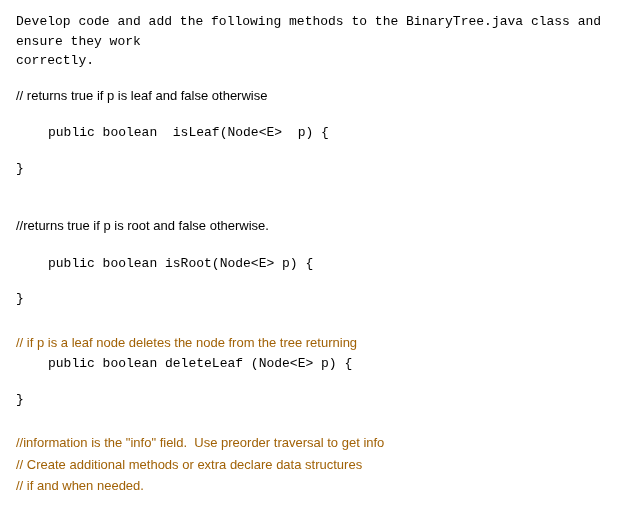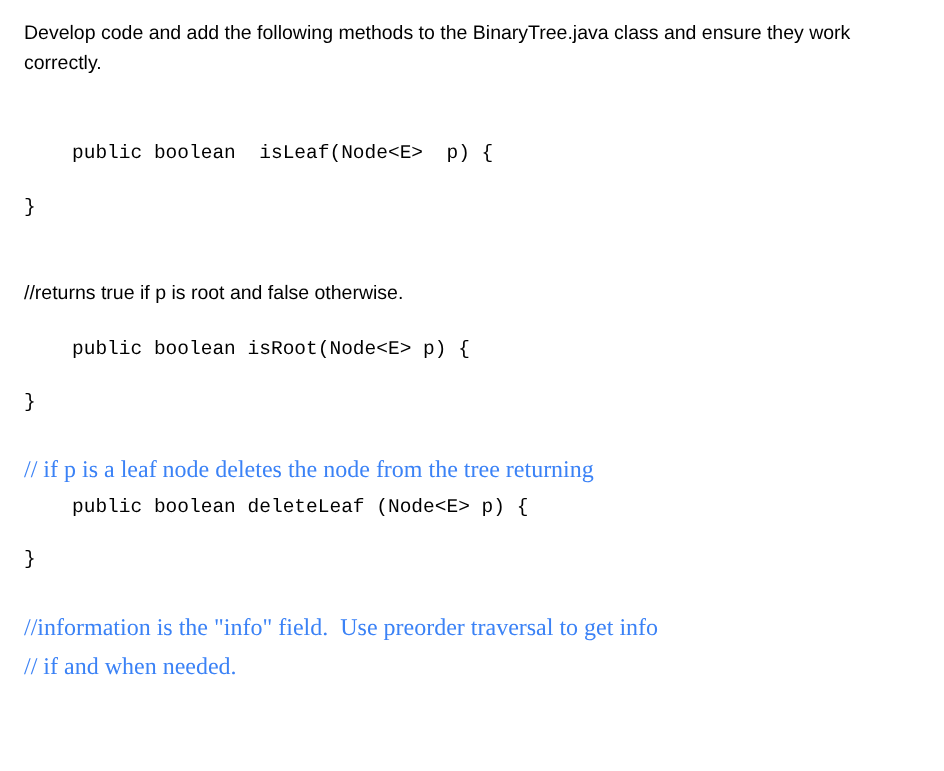--- a/index.html
+++ b/index.html
@@ -13,23 +13,23 @@
       font-family: Arial, sans-serif;
       font-size: 13px;
       color: #000000;
       width: 629px;
       min-height: 514px;
       padding: 12px 16px;
       line-height: 1.5;
     }
 
     .intro-text {
-      font-family: Liberation Sans, sans-serif;
+      font-family: Liberation Mono, monospace;
       font-size: 13px;
-      margin-bottom: 27px;
+      margin-bottom: 15px;
       line-height: 1.5;
     }
 
     .section {
       margin-bottom: 14px;
     }
 
     .comment-line {
       font-family: Arial, sans-serif;
       font-size: 13px;
@@ -40,23 +40,23 @@
     .code-block {
       font-family: 'Courier New', Courier, monospace;
       font-size: 13px;
       color: #000000;
       margin-bottom: 2px;
       white-space: pre;
       margin-left: 32px;
     }
 
     .code-comment {
-      font-family: Liberation Serif, serif;
-      font-size: 16px;
-      color: #3b82f6;
+      font-family: Liberation Sans, sans-serif;
+      font-size: 13px;
+      color: #a16207;
       white-space: pre;
       margin-bottom: 2px;
     }
 
     .blank-line {
       height: 14px;
     }
 
     .closing-brace {
       font-family: 'Courier New', Courier, monospace;
@@ -72,20 +72,21 @@
 <body>
 
 <div>
   <div class="intro-text">
     <span>Develop code and add the following methods to the BinaryTree.java class and ensure they work</span><br>
     <span>correctly.</span>
   </div>
 </div>
 
 <div class="section">
+  <div class="comment-line">// returns true if p is leaf and false otherwise</div>
   <div class="blank-line"></div>
   <div class="code-block">public boolean  isLeaf(Node&lt;E&gt;  p) {</div>
   <div class="blank-line"></div>
   <div class="closing-brace">}</div>
 </div>
 
 <div class="section-gap"></div>
 <div class="blank-line"></div>
 
 <div class="section">
@@ -102,15 +103,16 @@
   <div class="code-comment">// if p is a leaf node deletes the node from the tree returning</div>
   <div class="code-block">public boolean deleteLeaf (Node&lt;E&gt; p) {</div>
   <div class="blank-line"></div>
   <div class="closing-brace">}</div>
 </div>
 
 <div class="section-gap"></div>
 
 <div class="section">
   <div class="code-comment">//information is the "info" field.  Use preorder traversal to get info</div>
+  <div class="code-comment">// Create additional methods or extra declare data structures</div>
   <div class="code-comment">// if and when needed.</div>
 
 </div>
 
 </body></html>

